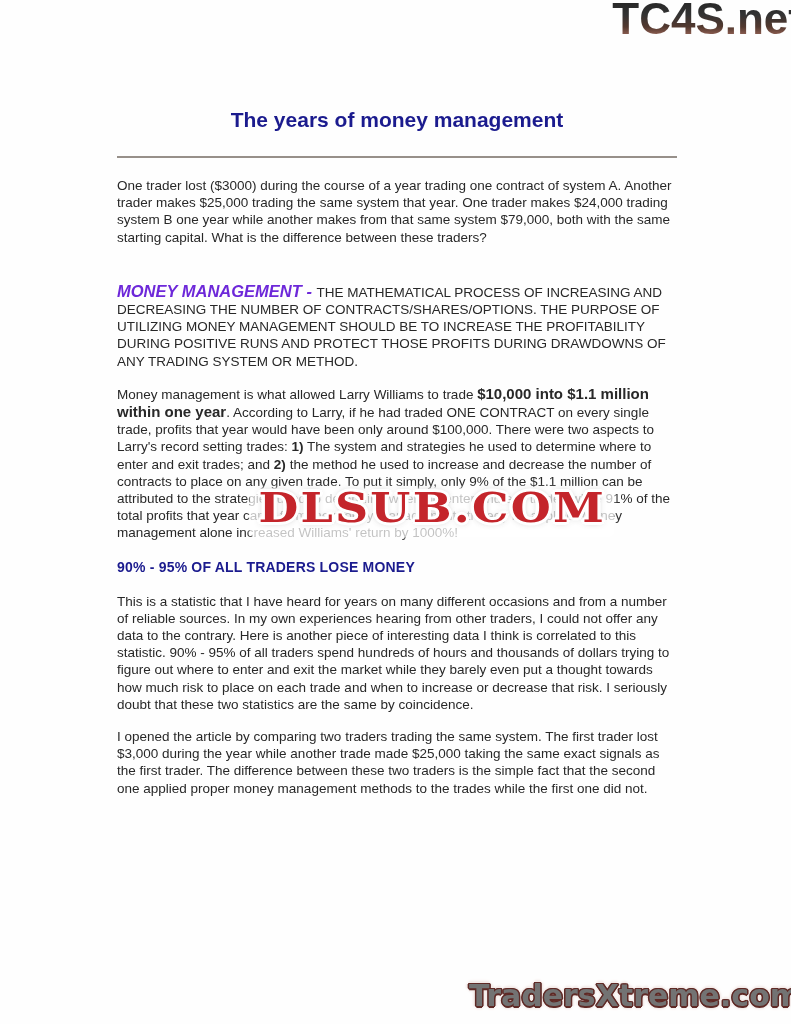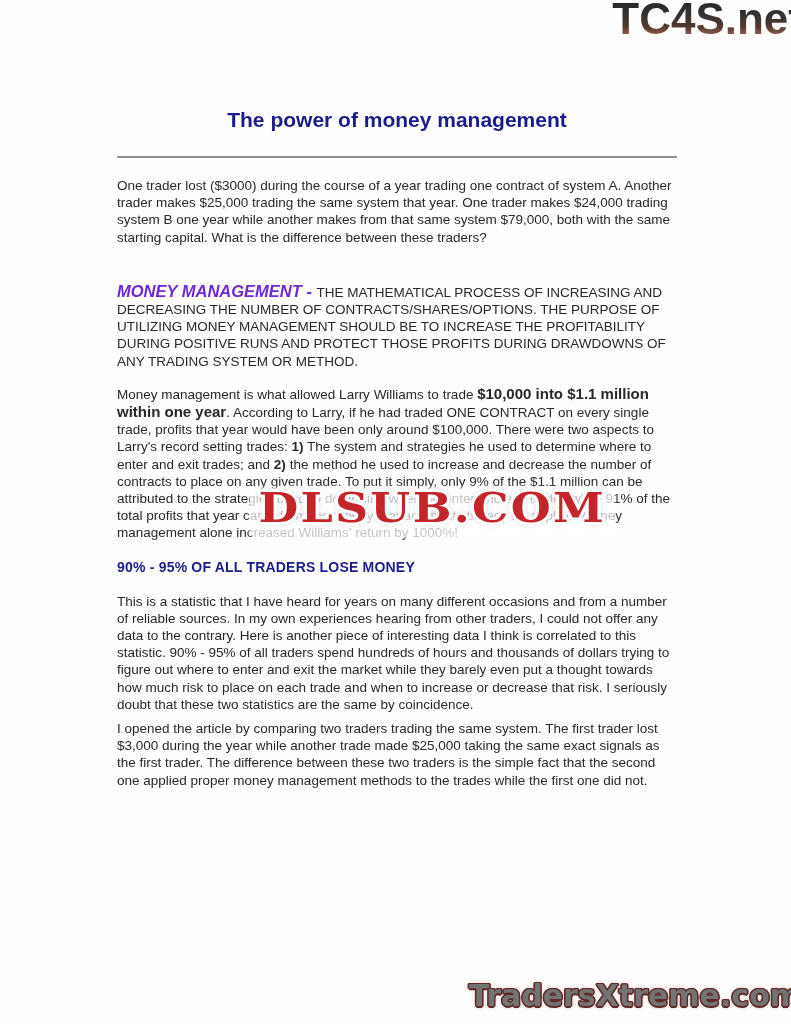--- a/index.html
+++ b/index.html
@@ -51,21 +51,21 @@
   }
   p.body {
     margin: 18px 0 0 0;
     font-size: 13.5px;
     line-height: 17.2px;
     color: #282828;
   }
   p.intro   { margin-top: 19px; }
   p.mm      { margin-top: 37px; }
   p.larry   { margin-top: 15px; }
-  p.closing { margin-top: 7px; }
+  p.closing { margin-top: 15px; }
   .mm-term {
     color: #6d28d9;
     font-weight: bold;
     font-style: italic;
     font-size: 16.5px;
   }
   b.big { font-size: 15px; }
   h2.stat-heading {
     margin: 17px 0 0 0;
     font-size: 14px;
@@ -123,21 +123,21 @@
 </style>
 </head>
 <body>
 
 <div class="page">
 
   <div class="top-logo">TC4S.net</div>
 
   <div class="content">
 
-    <h1 class="title">The power of money management</h1>
+    <h1 class="title">The years of money management</h1>
 
     <hr class="rule">
 
     <p class="body intro">One trader lost ($3000) during the course of a year trading one contract of system A. Another trader makes $25,000 trading the same system that year. One trader makes $24,000 trading system B one year while another makes from that same system $79,000, both with the same starting capital. What is the difference between these traders?</p>
 
     <p class="body mm"><span class="mm-term">MONEY MANAGEMENT - </span><span>THE MATHEMATICAL PROCESS OF INCREASING AND DECREASING THE NUMBER OF CONTRACTS/SHARES/OPTIONS. THE PURPOSE OF UTILIZING MONEY MANAGEMENT SHOULD BE TO INCREASE THE PROFITABILITY DURING POSITIVE RUNS AND PROTECT THOSE PROFITS DURING DRAWDOWNS OF ANY TRADING SYSTEM OR METHOD.</span></p>
 
     <p class="body larry"><span>Money management is what allowed Larry Williams to trade </span><b class="big">$10,000 into $1.1 million within one year</b><span>. According to Larry, if he had traded ONE CONTRACT on every single trade, profits that year would have been only around $100,000. There were two aspects to Larry's record setting trades: </span><b>1)</b><span> The system and strategies he used to determine where to enter and exit trades; and </span><b>2)</b><span> the method he used to increase and decrease the number of contracts to place on any given trade. To put it simply, only 9% of the $1.1 million can be attributed to the strategies used to determine where to enter and exit trades while 91% of the total profits that year came from the money management strategy he applied. Money management alone increased Williams' return by 1000%!</span></p>
 
     <h2 class="stat-heading">90% - 95% OF ALL TRADERS LOSE MONEY</h2>

